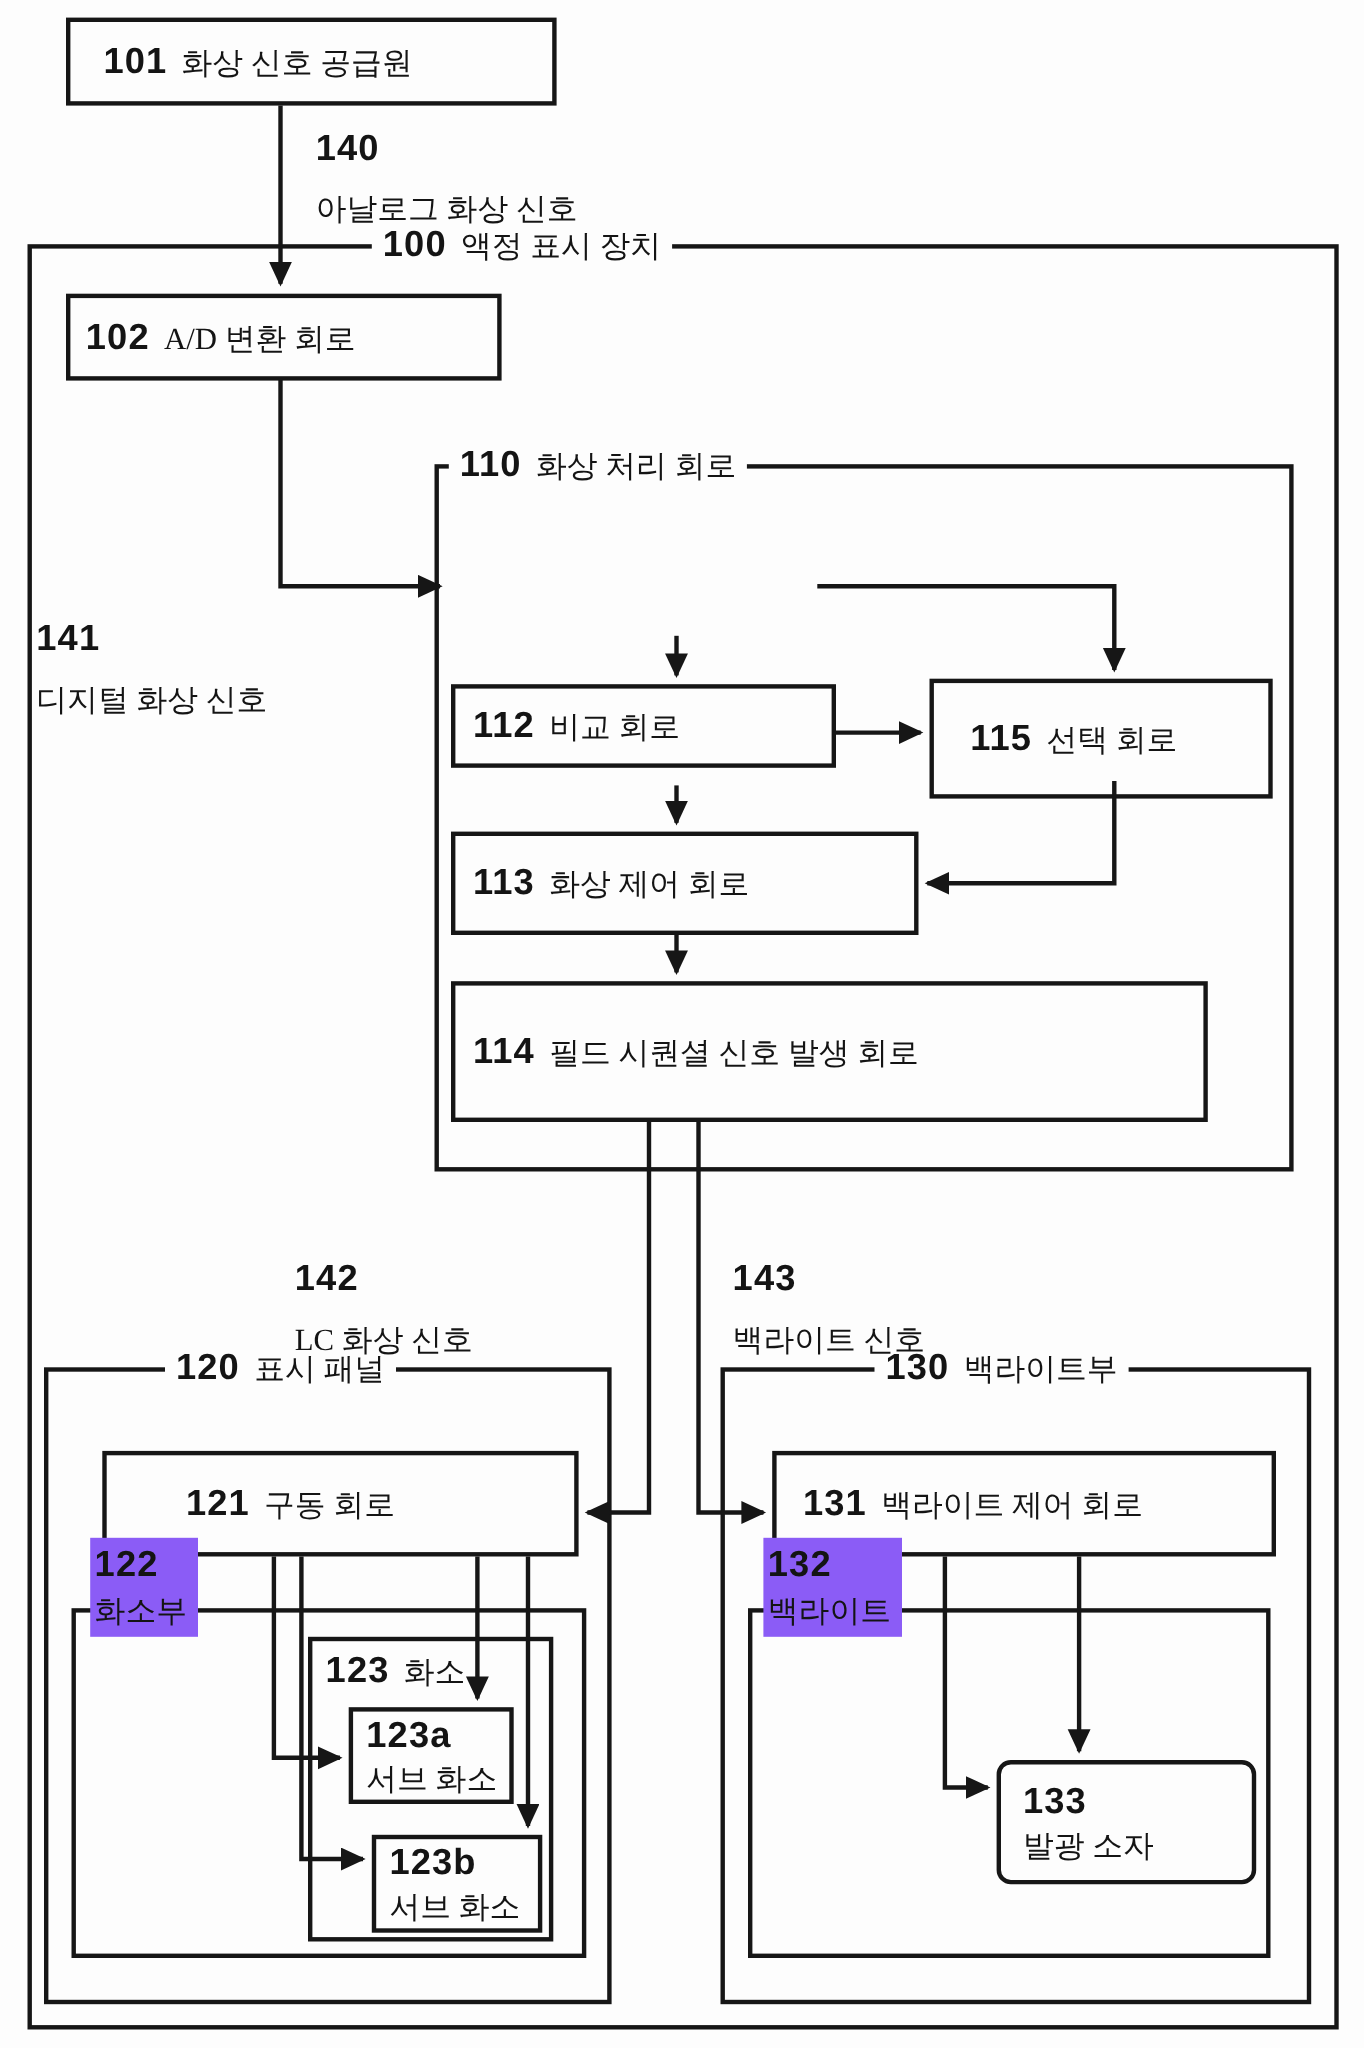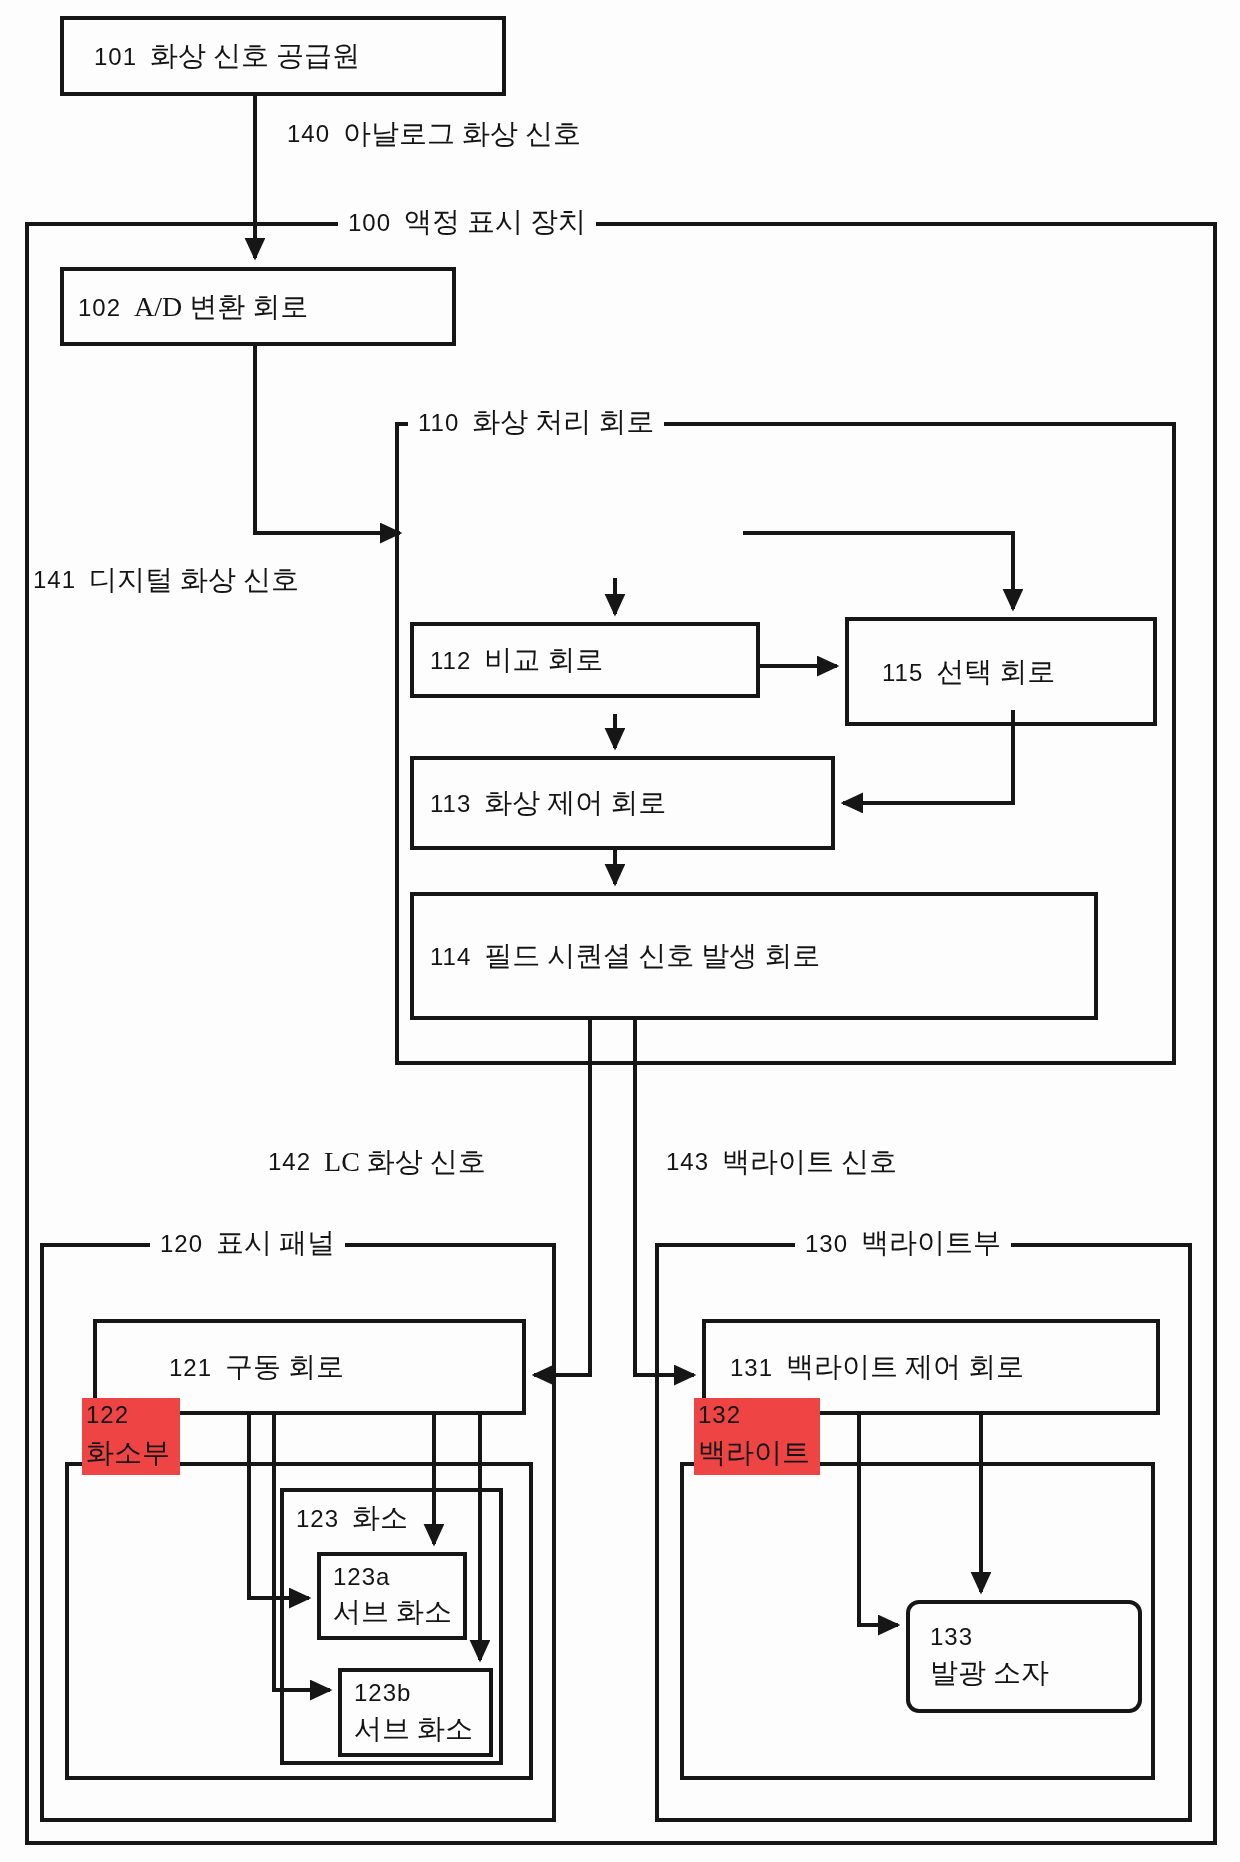--- a/index.html
+++ b/index.html
@@ -9,33 +9,33 @@
     font-family:"Liberation Serif","DejaVu Serif",serif;
     overflow:hidden;
   }
   .box{
     position:absolute;box-sizing:border-box;border:4px solid #161616;
     display:flex;align-items:center;background:transparent;z-index:1;
   }
   .box.topalign{align-items:flex-start;}
   .lbl{display:flex;align-items:baseline;gap:13px;font-size:28px;white-space:nowrap;}
   .lbl2{display:flex;flex-direction:column;justify-content:center;font-size:28px;line-height:1.35;white-space:nowrap;}
-  .num{font-family:"Liberation Sans","DejaVu Sans",sans-serif;font-weight:400;font-size:24px;letter-spacing:1px;}
+  .num{font-family:"Liberation Sans","DejaVu Sans",sans-serif;font-weight:700;font-size:33px;letter-spacing:1px;}
   svg.wires{position:absolute;left:0;top:0;z-index:4;pointer-events:none;}
   .blabel{
     position:absolute;z-index:5;background:#fdfdfd;padding:0 10px;
     display:flex;align-items:baseline;gap:13px;font-size:28px;line-height:42px;white-space:nowrap;
   }
   .nlabel{
-    position:absolute;z-index:5;background:#ef4444;padding:0 10px 2px 4px;
+    position:absolute;z-index:5;background:#8b5cf6;padding:0 10px 2px 4px;
     font-size:28px;line-height:1.45;white-space:nowrap;
   }
   .slabel{
     position:absolute;z-index:5;
-    display:flex;align-items:flex-start;gap:13px;font-size:28px;line-height:44px;white-space:nowrap;
+    display:flex;align-items:flex-start;gap:13px;font-size:28px;line-height:44px;white-space:nowrap;flex-direction:column;
   }
 </style>
 </head>
 <body>
 
 <div class="stage">
 
   <div class="box" style="left:60px;top:16px;width:446px;height:80px;">
     <div class="lbl" style="padding-left:30px;">
       <span class="num">101</span>

